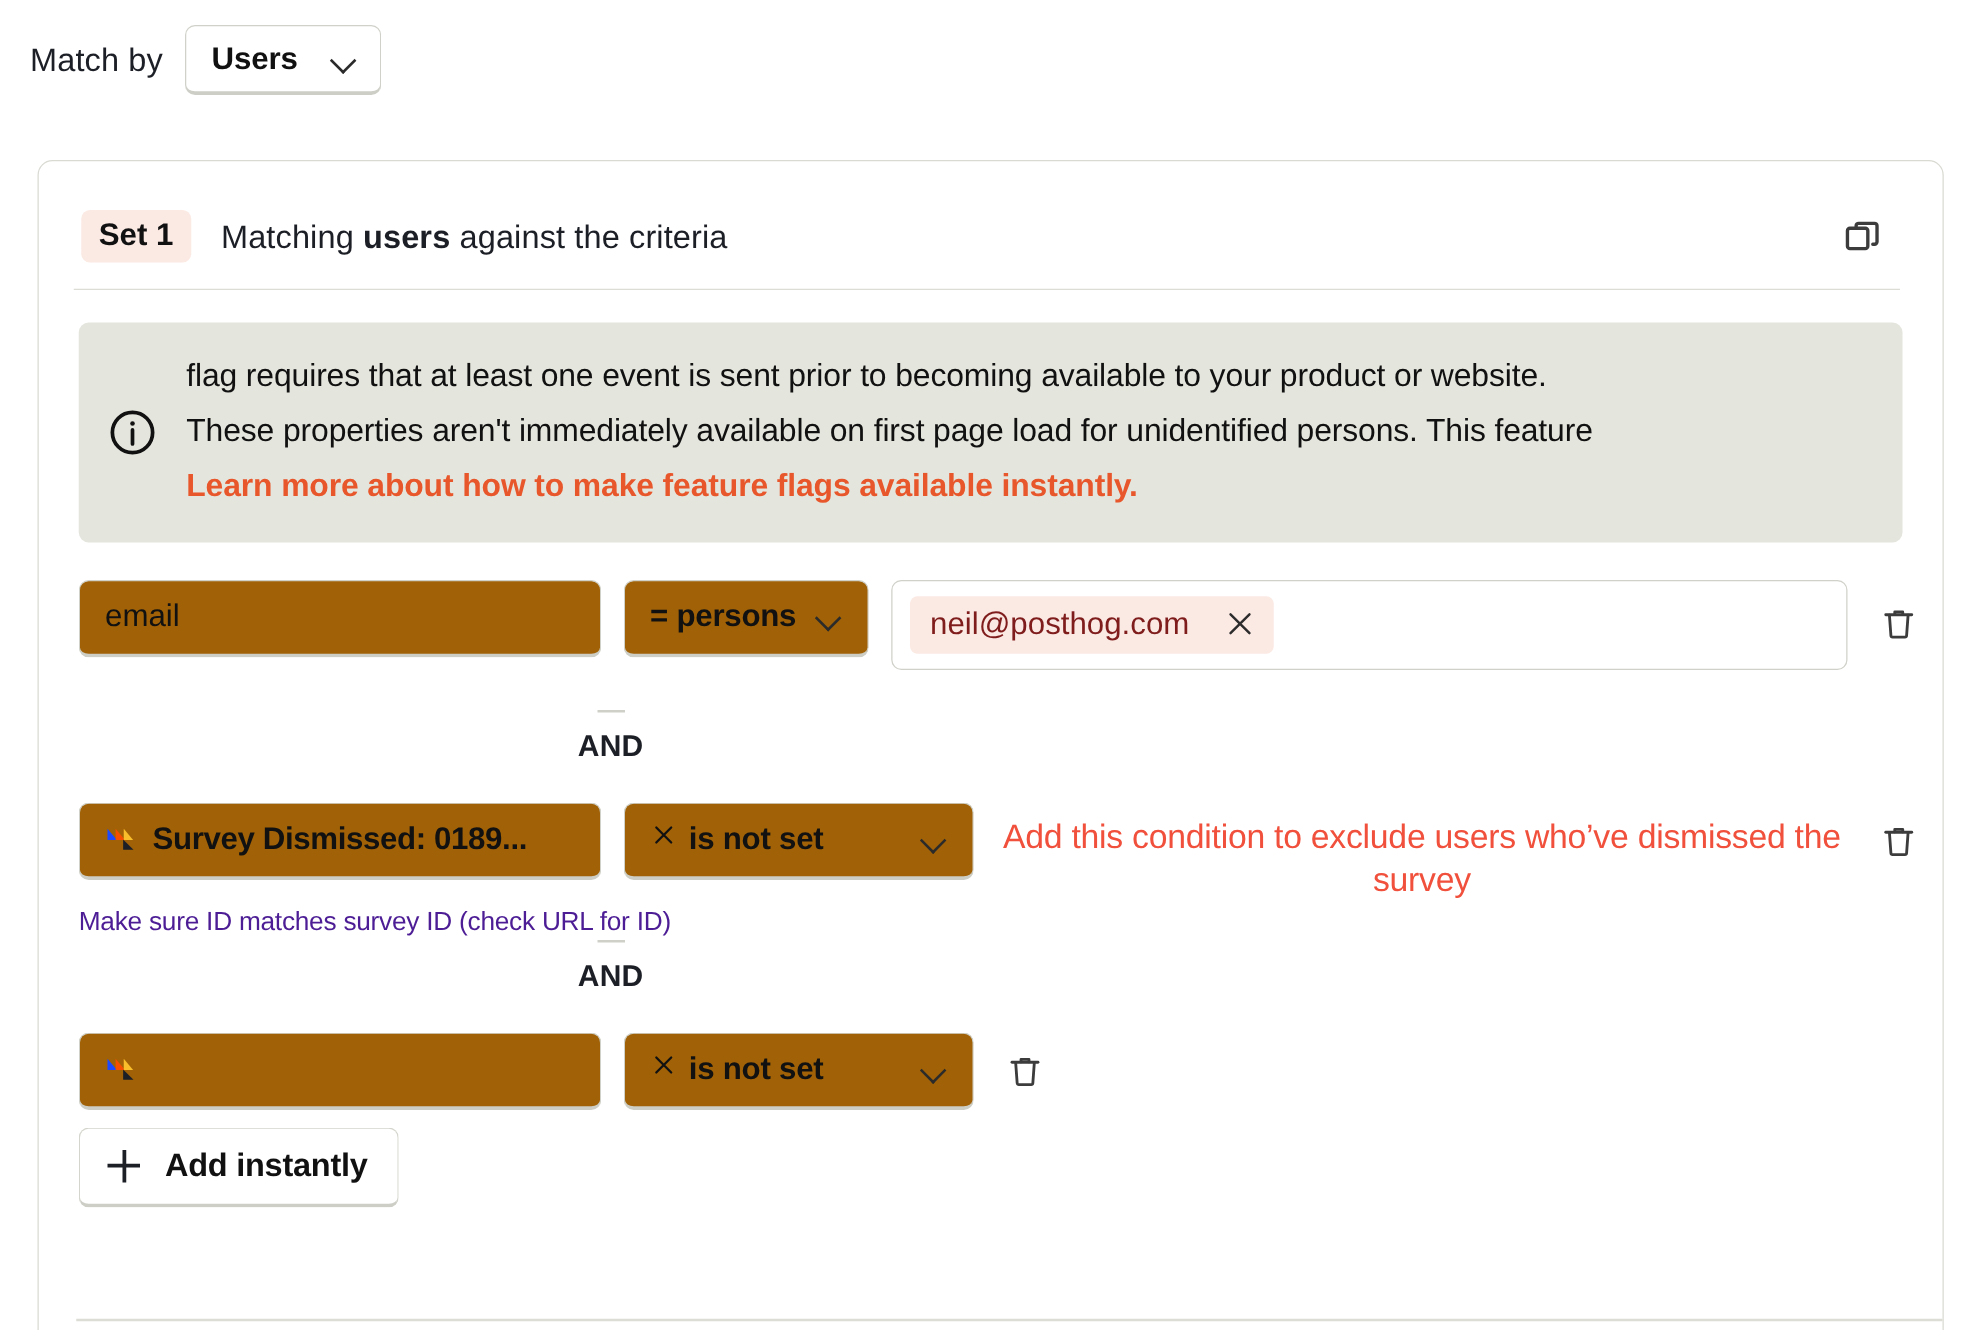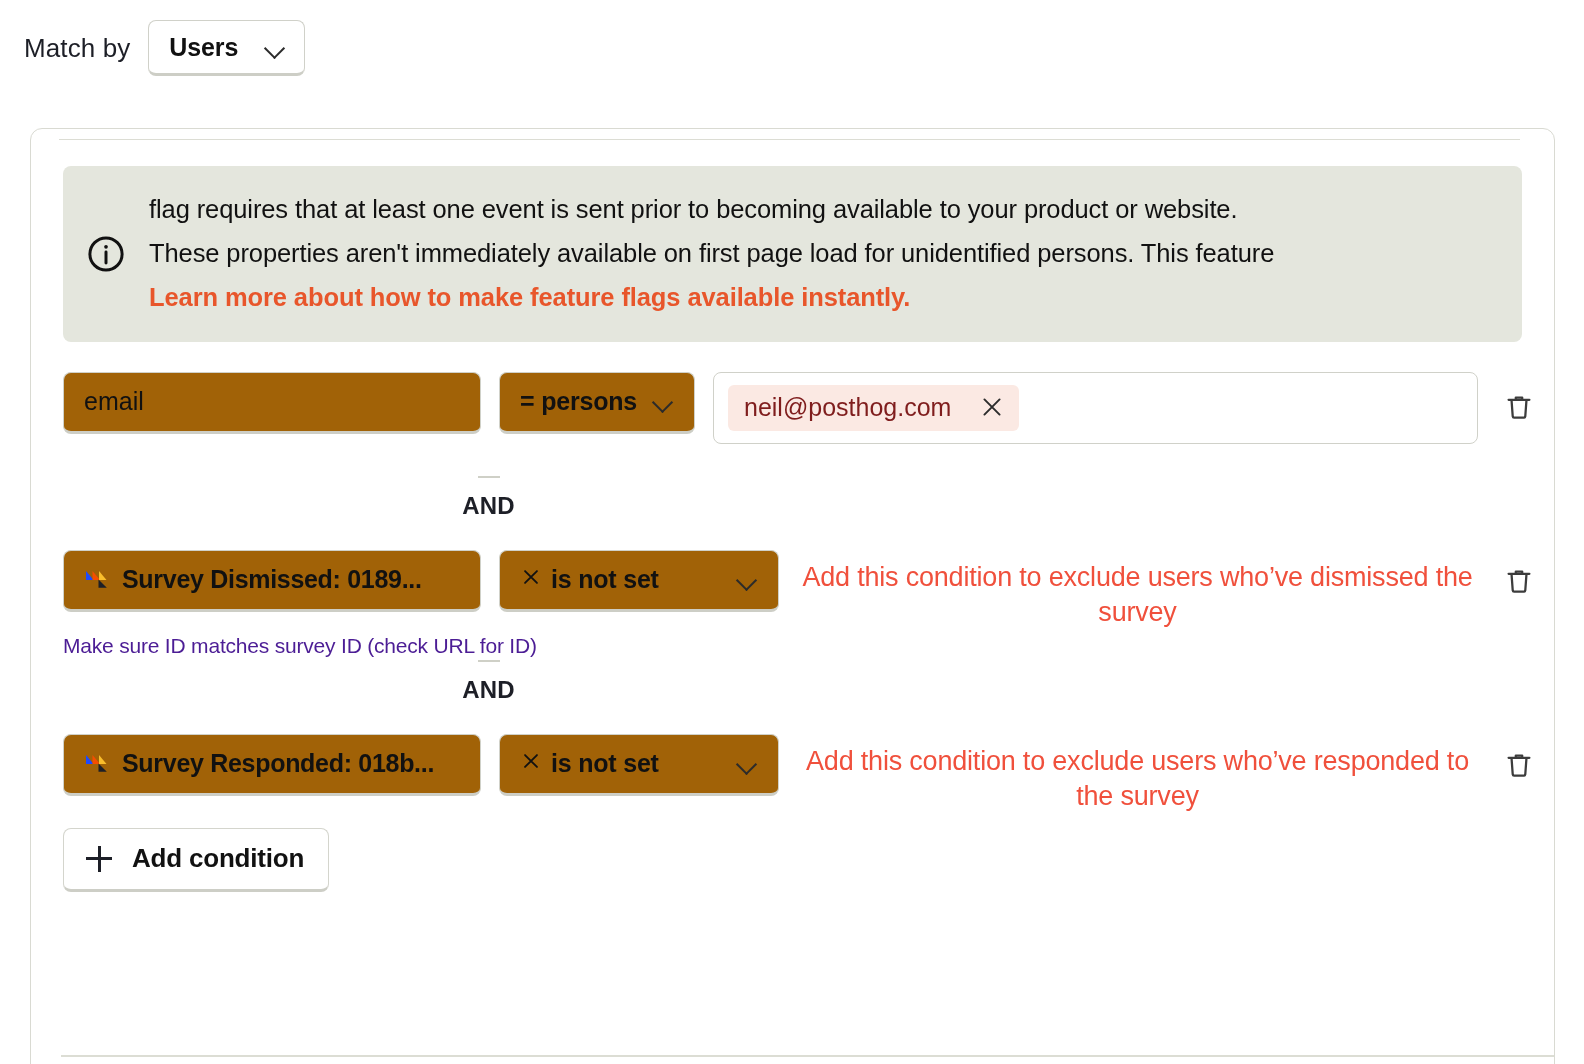--- a/index.html
+++ b/index.html
@@ -275,20 +275,31 @@
 <div class="matchby-row">
   <span class="matchby-label">Match by</span>
   <div class="select-btn">
     <span class="sel-value">Users</span>
     <span class="chev"></span>
   </div>
 </div>
 
 <div class="card">
 
+  <div class="card-header">
+    <span class="set-badge">Set 1</span>
+    <span class="header-text"><span>Matching </span><b>users</b><span> against the criteria</span></span>
+    <span class="header-spacer"></span>
+    <span class="copy-icon-btn">
+      <svg width="34" height="34" viewBox="0 0 24 24" fill="none" stroke="#3c3c3c" stroke-width="1.9" stroke-linecap="round" stroke-linejoin="round">
+        <rect x="3.5" y="7.5" width="11.5" height="11.5" rx="1.4"></rect>
+        <path d="M8.4 7.1V6.1A1.4 1.4 0 0 1 9.8 4.7h9A1.4 1.4 0 0 1 20.2 6.1v9a1.4 1.4 0 0 1-1.4 1.4h-1"></path>
+      </svg>
+    </span>
+  </div>
 
   <div class="divider"></div>
 
   <div class="banner">
     <span class="info-icon">
       <svg width="42" height="42" viewBox="0 0 24 24" fill="none" stroke="#111" stroke-width="1.7">
         <circle cx="12" cy="12" r="9.2"></circle>
         <circle cx="12" cy="7.9" r="1.05" fill="#111" stroke="none"></circle>
         <path d="M12 10.8v6.4" stroke-linecap="round"></path>
       </svg>
@@ -377,44 +388,42 @@
   <div class="cond-row" style="margin-top:26px;">
     <div class="field-btn field-key bold">
       <span class="ev-icon">
         <svg width="26" height="26" viewBox="0 0 26 26">
           <path d="M2 4 L2 13 L9.5 13 Z" fill="#1d4aff"></path>
           <path d="M8.5 4 L8.5 13 L16 13 Z" fill="#f54e00"></path>
           <path d="M15 4 L15 13 L22.5 13 Z" fill="#f9bd2b"></path>
           <path d="M14.5 12.5 L22.8 20.8 L14.5 20.8 Z" fill="#1d1f27"></path>
         </svg>
       </span>
-      <span>Survey Responded: 018b...</span>
     </div>
     <div class="field-btn field-op wide">
       <span class="op-label">
         <span>
           <svg width="22" height="22" viewBox="0 0 24 24" stroke="#111" stroke-width="2" stroke-linecap="round">
             <path d="M5.5 5.5 L18.5 18.5 M18.5 5.5 L5.5 18.5"></path>
           </svg>
         </span>
         <span>is not set</span>
       </span>
       <span class="chev"></span>
     </div>
-    <div class="annot annot-right">Add this condition to exclude users who’ve responded to the survey</div>
     <div class="trash-btn" style="margin-right:12px;margin-top:8px;">
       <svg width="32" height="32" viewBox="0 0 24 24" fill="none" stroke="#3c3c3c" stroke-width="1.7" stroke-linecap="round" stroke-linejoin="round">
         <path d="M4.2 6.6h15.6"></path>
         <path d="M9.6 6.4V4.9h4.8v1.5"></path>
         <path d="M6.4 6.8l.9 12.3a1 1 0 0 0 1 .9h7.4a1 1 0 0 0 1-.9l.9-12.3"></path>
       </svg>
     </div>
   </div>
 
   <div class="add-cond-wrap">
     <div class="add-cond">
       <span class="plus"></span>
-      <span>Add condition</span>
+      <span>Add instantly</span>
     </div>
   </div>
 
   <div class="bottom-divider"></div>
 </div>
 
 </body></html>

